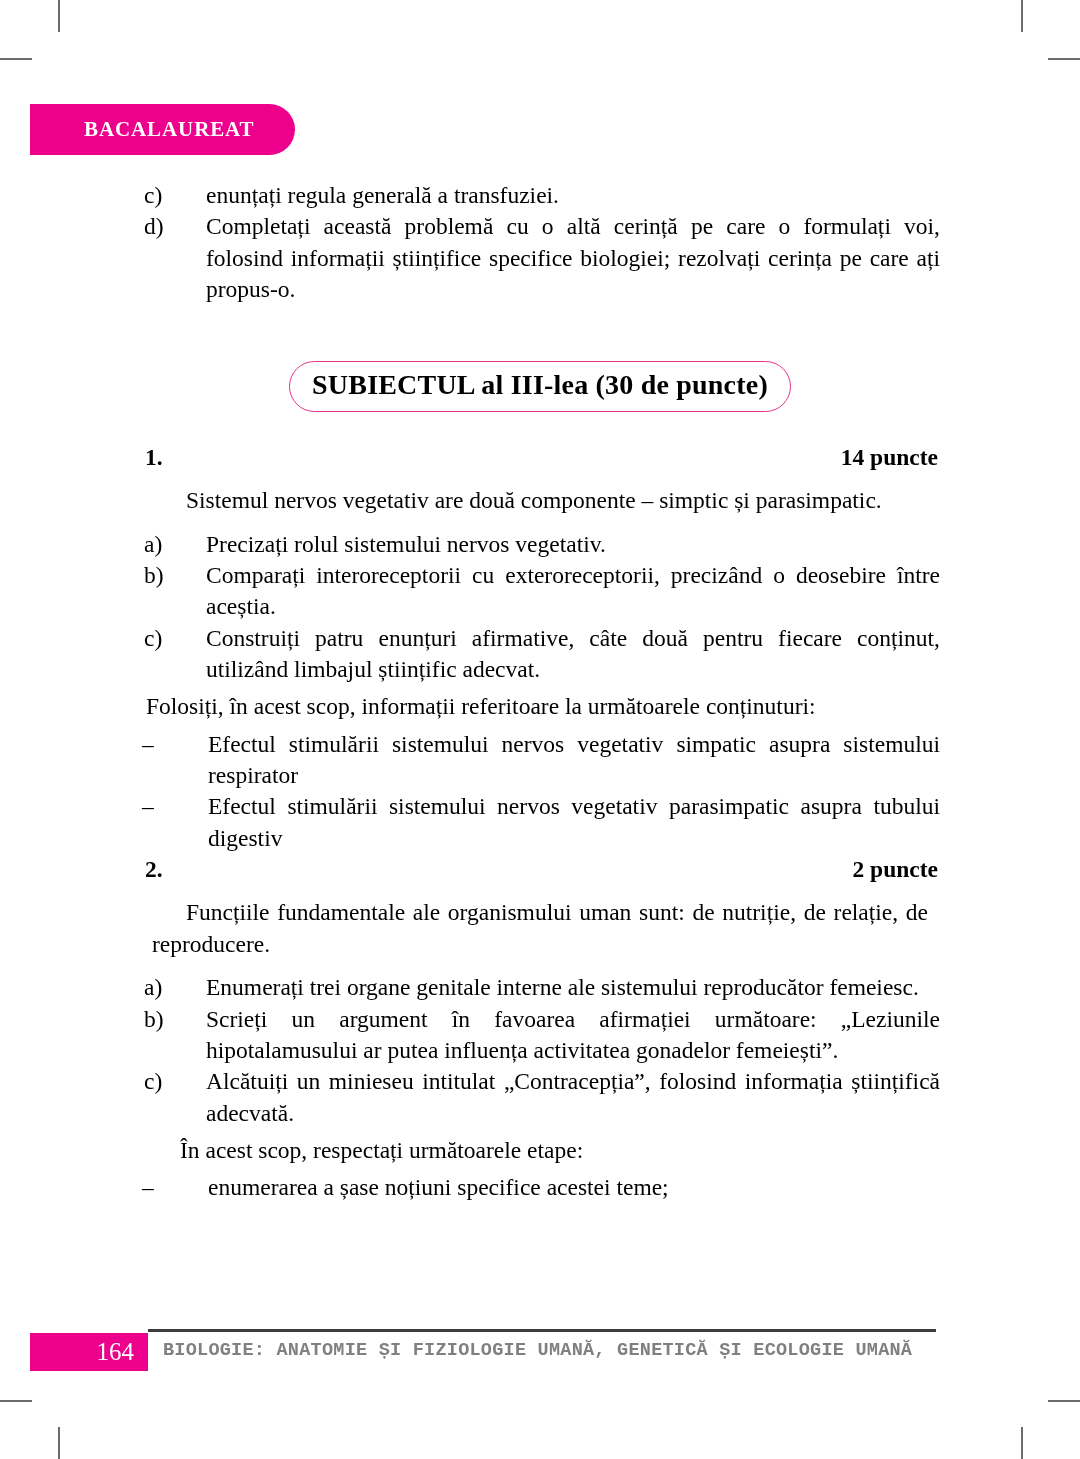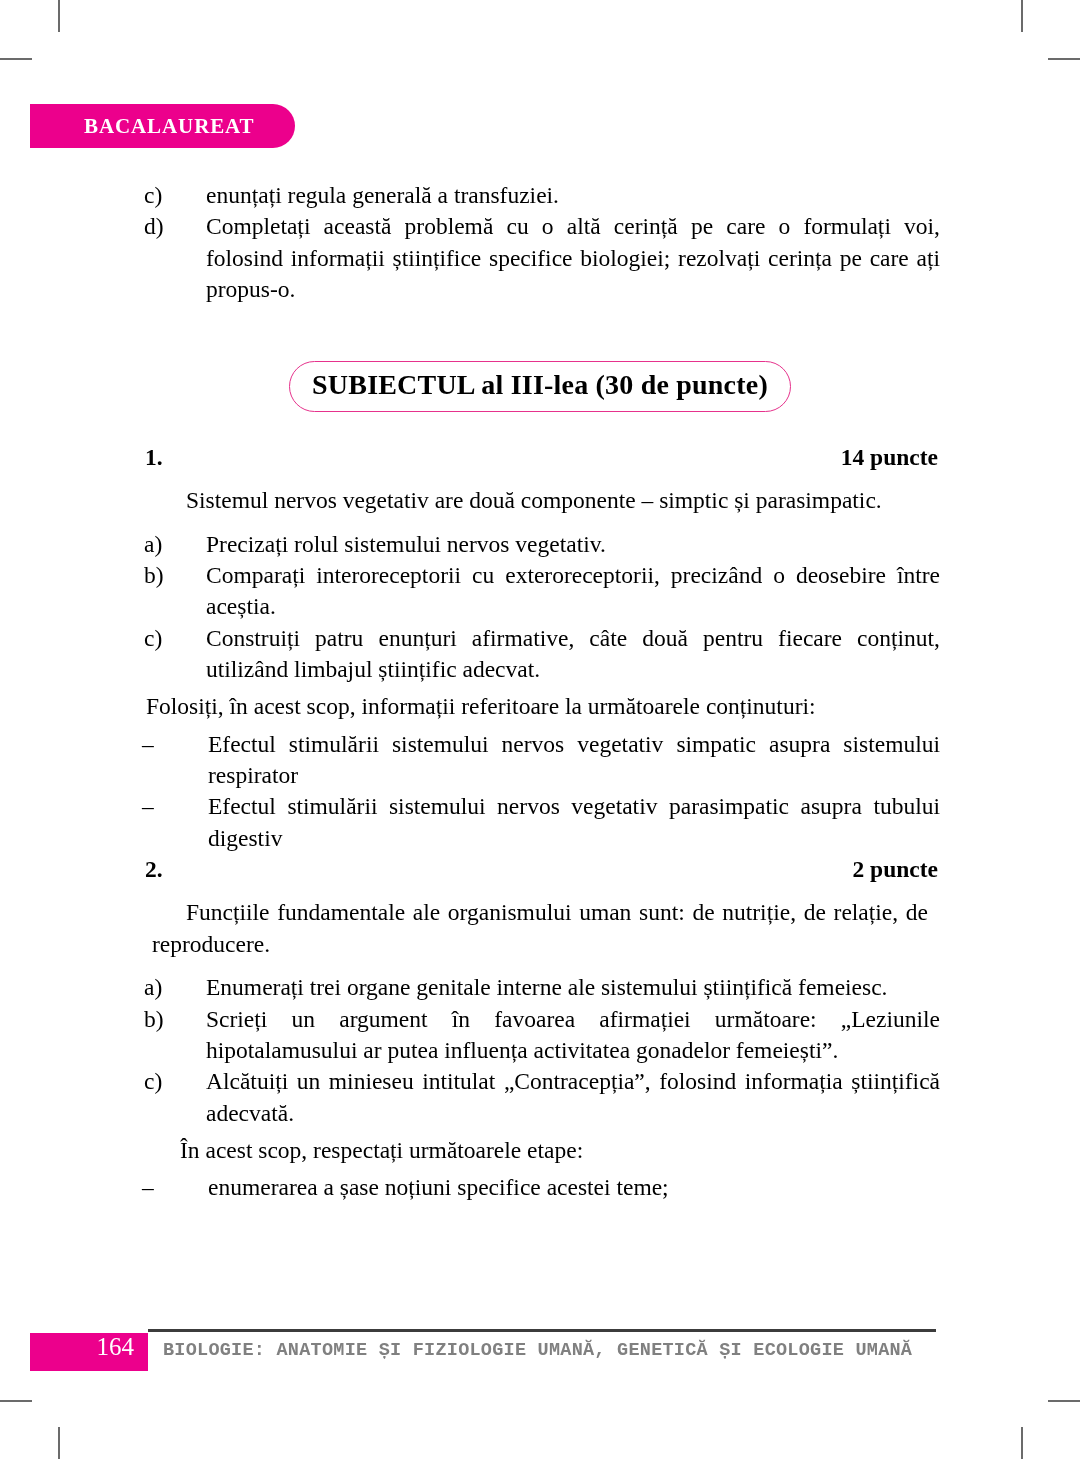--- a/index.html
+++ b/index.html
@@ -32,21 +32,21 @@
   .crop-bl-h { left: 0;      top: 1400px; }
   .crop-br-v { left: 1021px; top: 1427px; }
   .crop-br-h { left: 1048px; top: 1400px; }
 
   
   .header-badge {
     position: absolute;
     left: 30px;
     top: 104px;
     width: 265px;
-    height: 44px;
+    height: 51px;
     background: #EC008C;
     border-top-right-radius: 26px;
     border-bottom-right-radius: 26px;
     display: flex;
     align-items: center;
   }
   .header-badge .label {
     color: #ffffff;
     font-family: "Liberation Serif", "DejaVu Serif", serif;
     font-weight: bold;
@@ -138,20 +138,21 @@
     background: #3c3c3c;
   }
   .footer-pagebox {
     position: absolute;
     left: 30px;
     top: 1333px;
     width: 118px;
     height: 38px;
     background: #EC008C;
     display: flex;
+    align-items: center;
     justify-content: flex-end;
   }
   .footer-pagebox .pg {
     color: #ffffff;
     font-size: 25px;
     padding-right: 14px;
     font-family: "Liberation Serif", "DejaVu Serif", serif;
   }
   .footer-title {
     position: absolute;
@@ -220,21 +221,21 @@
     </p>
   </div>
 
   <div>
     <p class="q-head">
       <span class="q-num">2.</span>
       <span class="q-pts">2 puncte</span>
     </p>
     <p class="para-indent">Funcțiile fundamentale ale organismului uman sunt: de nutriție, de relație, de reproducere.</p>
     <p class="item-letter">
-      <span class="mk">a)</span><span>Enumerați trei organe genitale interne ale sistemului științifică femeiesc.</span>
+      <span class="mk">a)</span><span>Enumerați trei organe genitale interne ale sistemului reproducător femeiesc.</span>
     </p>
     <p class="item-letter">
       <span class="mk">b)</span><span>Scrieți un argument în favoarea afirmației următoare: „Leziunile hipotalamusului ar putea influența activitatea gonadelor femeiești”.</span>
     </p>
     <p class="item-letter">
       <span class="mk">c)</span><span>Alcătuiți un minieseu intitulat „Contracepția”, folosind informația științifică adecvată.</span>
     </p>
     <p class="para nojust" style="padding-left:34px">În acest scop, respectați următoarele etape:</p>
     <p class="item-dash">
       <span class="mk">–</span><span>enumerarea a șase noțiuni specifice acestei teme;</span>

